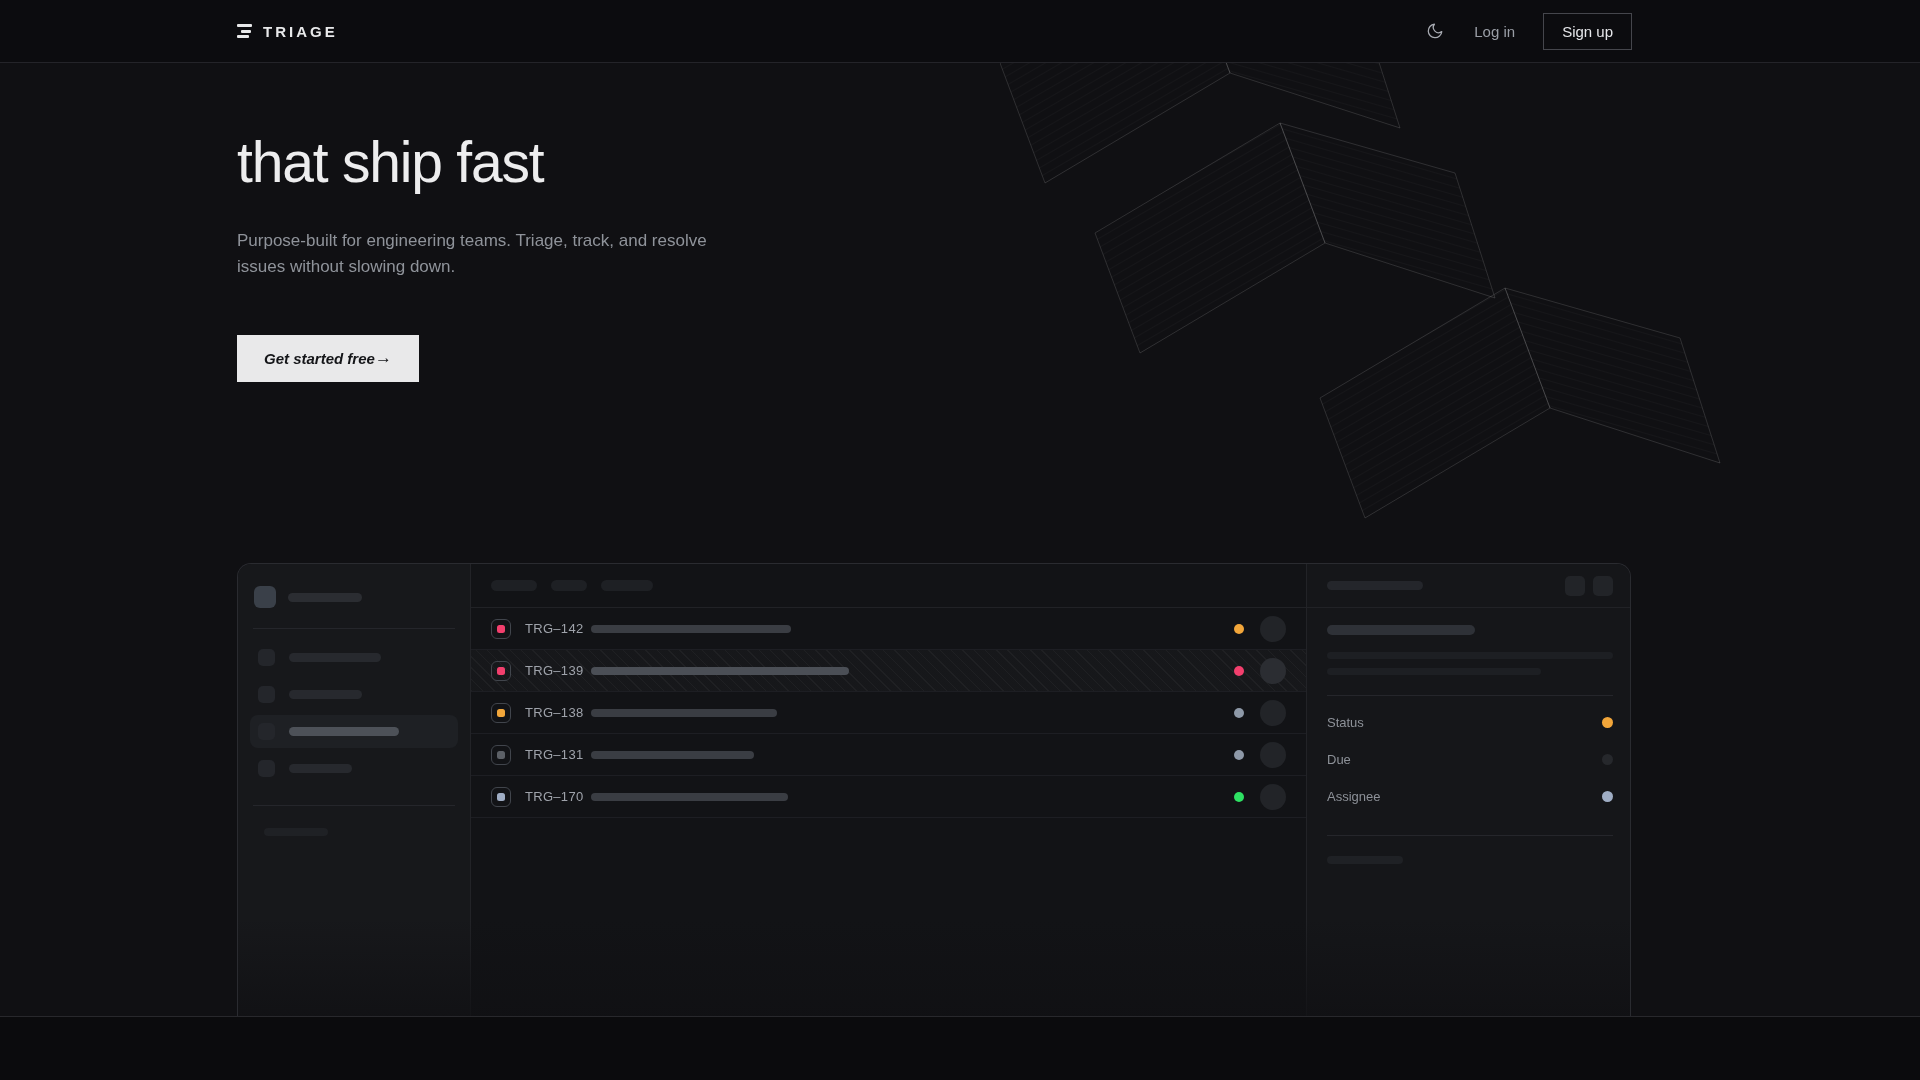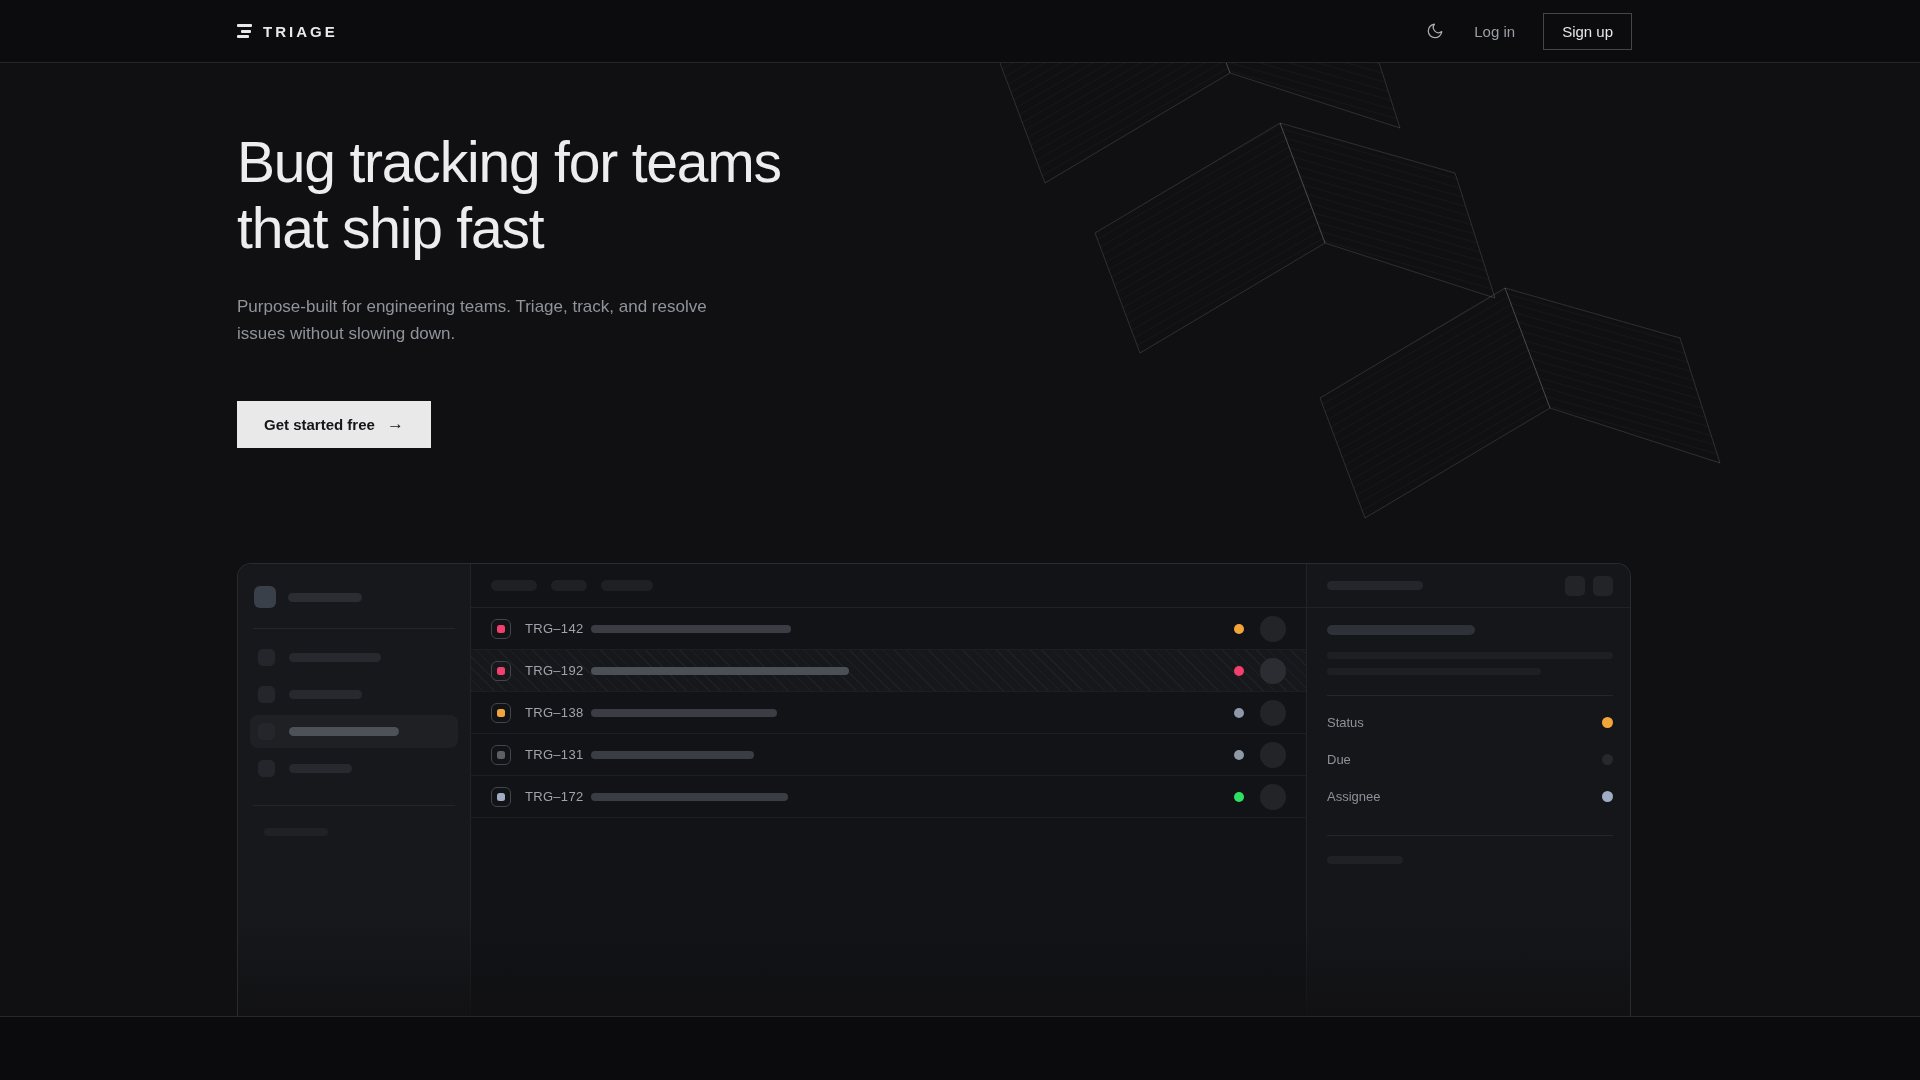--- a/index.html
+++ b/index.html
@@ -23,23 +23,23 @@
   .signup { font-size:15px; color:#e6e7ea; background:transparent; border:1px solid #45464c;
             padding:9px 18px; cursor:pointer; font-family:inherit; }
 
   
   .hero { position:relative; height:954px; background:#101013; border-bottom:1px solid #28282c; overflow:hidden; }
   .hero-inner { width:1395px; margin-left:237px; position:relative; z-index:2; }
   .h-title { padding-top:66px; font-size:57px; line-height:1.16; font-weight:500;
              letter-spacing:-1.2px; color:#ededee; }
   .h-title span { display:block; }
   .h-sub { margin-top:33px; font-size:17px; line-height:1.55; color:#8f939a; max-width:470px; }
-  .cta { margin-top:54px; display:inline-flex; align-items:center; gap:12px; background:#e9e9ea;
+  .cta { margin-top:54px; display:inline-flex; align-items:center; background:#e9e9ea;
          color:#141518; border:none; font-family:inherit; font-size:15px; font-weight:700;
-         height:47px; padding:0 27px; cursor:pointer; }
+         height:47px; padding:0 27px; cursor:pointer;font-style:italic; }
   .cta .arrow { font-size:17px; font-weight:400; }
 
   
   .deco { position:absolute; top:0; left:1000px; width:800px; height:530px; z-index:1; }
 
   
   .card { position:absolute; left:237px; top:464px; width:1394px; height:490px; z-index:2;
           border:1px solid #2a2b30; border-bottom:none; border-radius:14px 14px 0 0;
           display:grid; grid-template-columns:233px 836px 1fr; overflow:hidden; background:#131417;margin-top:36px; }
   .card::after { content:""; position:absolute; left:0; right:0; bottom:0; height:135px;
@@ -143,21 +143,20 @@
         <polygon points="185,40 360,90 400,215 230,160" fill="url(#hR)" stroke="#ffffff" stroke-opacity="0.13" stroke-width="1"></polygon>
       </g>
     </defs>
     <use href="#fold-unit" x="0" y="-150"></use>
     <use href="#fold-unit" x="95" y="20"></use>
     <use href="#fold-unit" x="320" y="185"></use>
   </svg>
 
   <div class="hero-inner">
     <h1 class="h-title">
-      <span>Bug tracking for teams</span>
       <span>that ship fast</span>
     </h1>
     <p class="h-sub">Purpose-built for engineering teams. Triage, track, and resolve issues without slowing down.</p>
     <button class="cta">
       <span>Get started free</span>
       <span class="arrow">→</span>
     </button>
   </div>
 
   <div class="card">
@@ -207,21 +206,21 @@
     <span class="iid">TRG–142</span>
     <span class="sk ibar" style="width: 200px;"></span>
     <span class="spacer"></span>
     <span class="sdot" style="background: rgb(242, 166, 58);"></span>
     <span class="iavatar"></span>
   </div>
           <div class="irow selected">
     <span class="type-ic">
               <i style="background: rgb(242, 63, 109);"></i>
             </span>
-    <span class="iid">TRG–192</span>
+    <span class="iid">TRG–139</span>
     <span class="sk ibar" style="width: 258px;"></span>
     <span class="spacer"></span>
     <span class="sdot" style="background: rgb(242, 63, 109);"></span>
     <span class="iavatar"></span>
   </div>
           <div class="irow">
     <span class="type-ic">
               <i style="background: rgb(242, 166, 58);"></i>
             </span>
     <span class="iid">TRG–138</span>
@@ -237,21 +236,21 @@
     <span class="iid">TRG–131</span>
     <span class="sk ibar" style="width: 163px;"></span>
     <span class="spacer"></span>
     <span class="sdot" style="background: rgb(142, 153, 168);"></span>
     <span class="iavatar"></span>
   </div>
           <div class="irow">
     <span class="type-ic">
               <i style="background: rgb(159, 173, 196);"></i>
             </span>
-    <span class="iid">TRG–172</span>
+    <span class="iid">TRG–170</span>
     <span class="sk ibar" style="width: 197px;"></span>
     <span class="spacer"></span>
     <span class="sdot" style="background: rgb(46, 225, 99);"></span>
     <span class="iavatar"></span>
   </div>
         </div>
     </div>
 
     <div class="col-detail">
       <div class="det-head">

